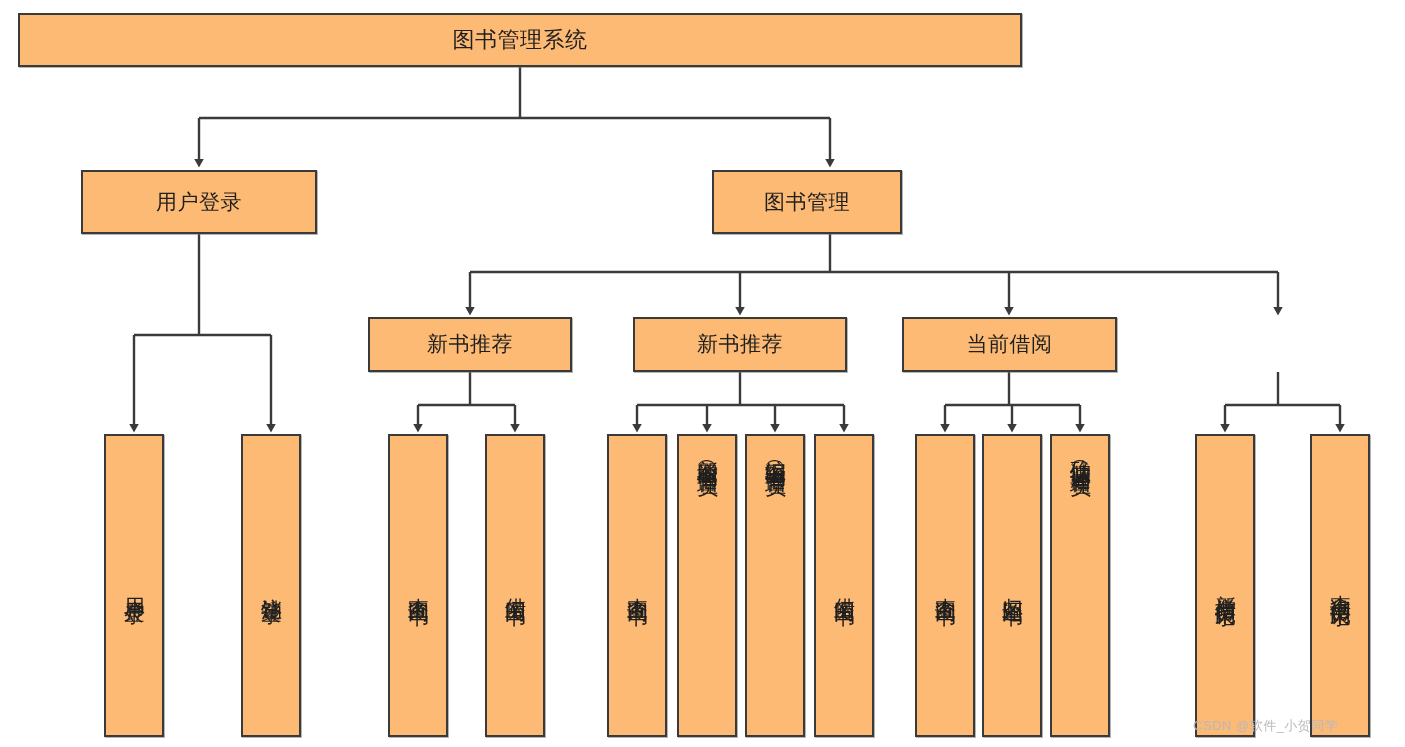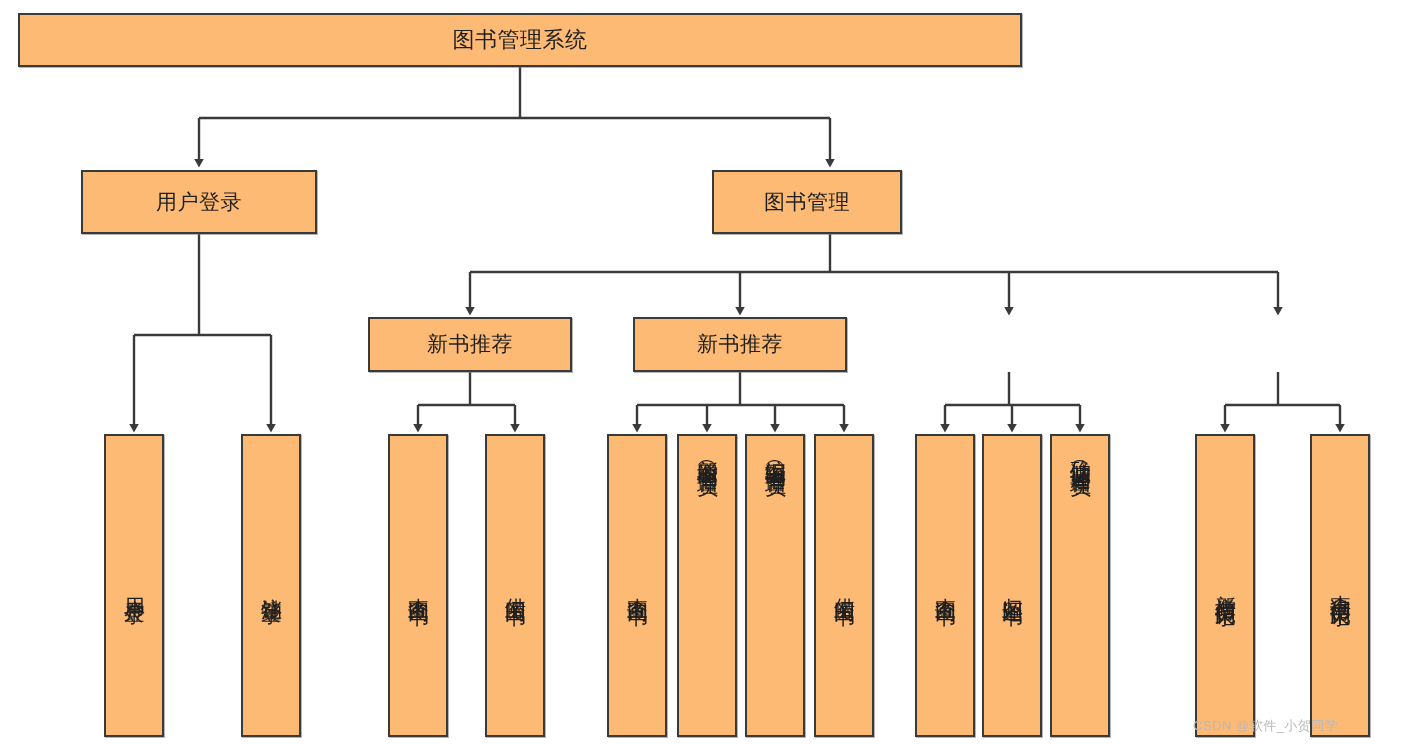--- a/index.html
+++ b/index.html
@@ -138,20 +138,23 @@
   <div class="node level1" style="left:712px; top:170px; width:190px; height:64px;">
     <span class="node-label">图书管理</span>
   </div>
 
   <div class="node level2" style="left:368px; top:317px; width:204px; height:55px;">
     <span class="node-label">新书推荐</span>
   </div>
   <div class="node level2" style="left:633px; top:317px; width:214px; height:55px;">
     <span class="node-label">新书推荐</span>
   </div>
+  <div class="node level2" style="left:902px; top:317px; width:215px; height:55px;">
+    <span class="node-label">当前借阅</span>
+  </div>
 
   <div class="node leaf center-v" style="left:104px; top:434px; width:60px; height:303px;">
     <span class="node-label">用户登录</span>
   </div>
   <div class="node leaf center-v" style="left:241px; top:434px; width:60px; height:303px;">
     <span class="node-label">注销登录</span>
   </div>
 
   <div class="node leaf center-v" style="left:388px; top:434px; width:60px; height:303px;">
     <span class="node-label">查询图书</span>

